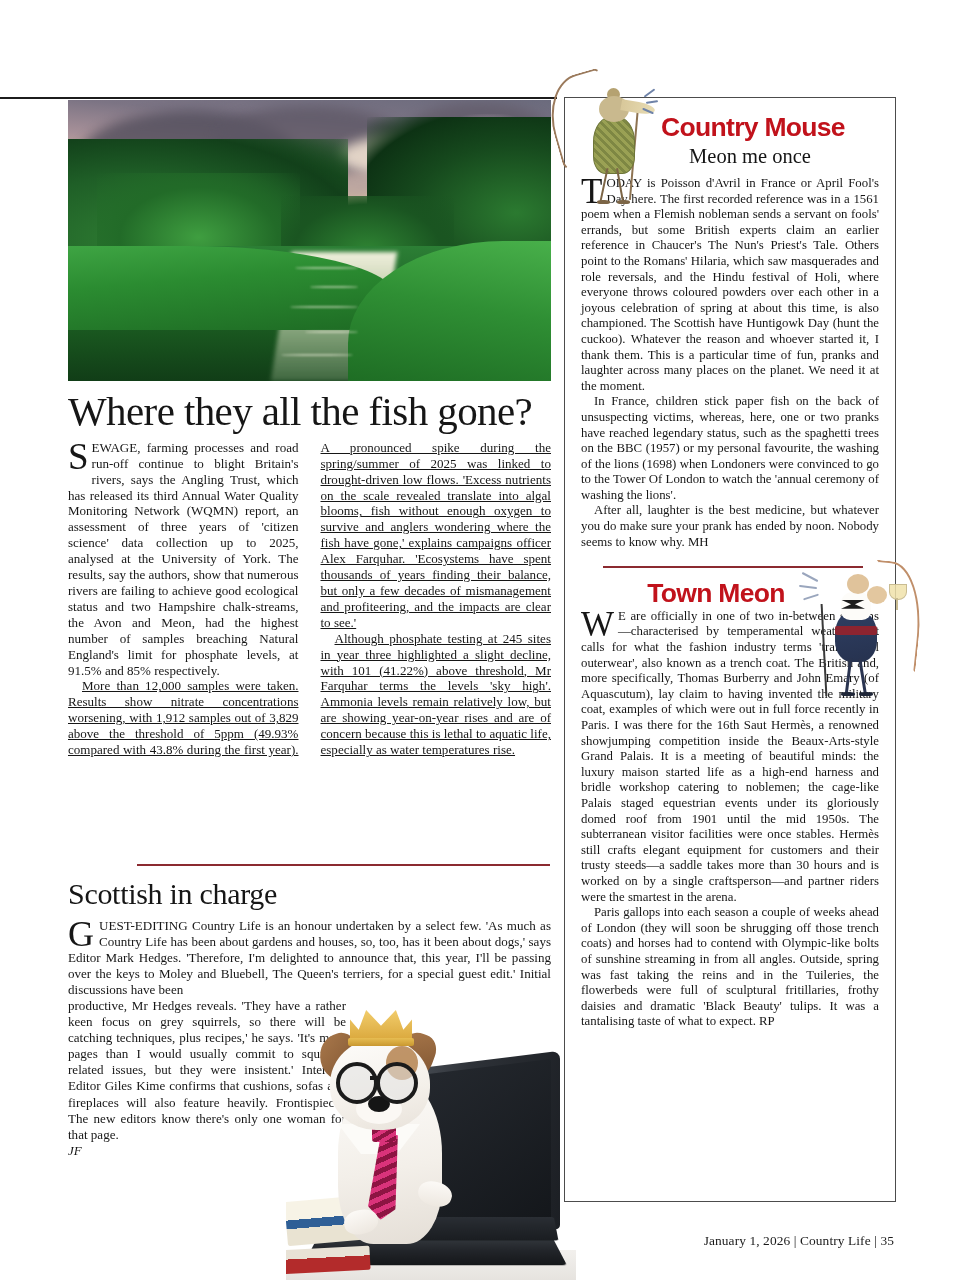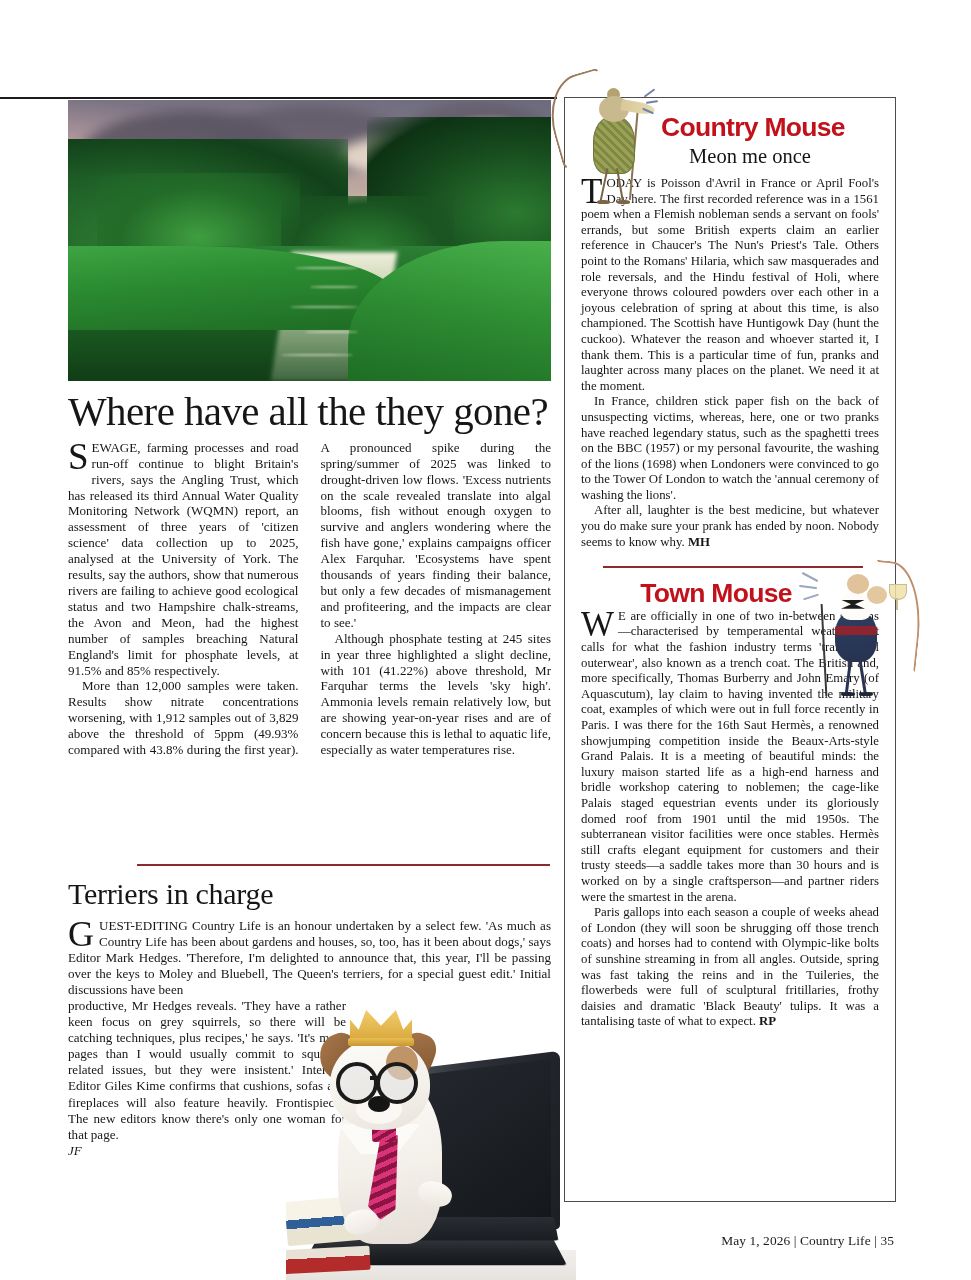--- a/index.html
+++ b/index.html
@@ -89,21 +89,21 @@
     font-family:"Liberation Serif", serif;
     font-size:41px;line-height:1.02;font-weight:normal;
     margin:10px 0 7px 0;letter-spacing:-0.6px;
   }
 
   .cols{column-count:2;column-gap:22px;width:483px;}
   .body-text{
     font-size:13.05px;line-height:15.9px;text-align:justify;
     hyphens:auto;-webkit-hyphens:auto;margin:0;
   }
-  .body-text + .body-text{text-indent:14px;}
+  .body-text + .body-text{text-indent:14px;text-decoration:underline;}
   .dropcap::first-letter{
     float:left;font-size:37px;line-height:30px;padding:2px 3px 0 0;font-weight:normal;
   }
   .rule-terriers{position:absolute;left:137px;top:864px;width:413px;height:1.6px;background:#8b2a30;}
 
   .terriers{position:absolute;left:68px;top:878px;width:483px;}
   .terriers h2{
     font-family:"Liberation Serif", serif;font-weight:normal;
     font-size:30px;line-height:1.05;margin:0 0 8px 0;letter-spacing:-0.3px;
   }
@@ -198,21 +198,21 @@
     font-family:"Liberation Serif", serif;
     font-size:20.5px;text-align:center;margin:2px 0 8px 0;color:#141414;
   }
   .mouse-sub.cm{padding-left:40px;}
   .mouse-sub.tm{padding-right:24px;}
 
   .sb-text{font-size:12.8px;line-height:15.6px;text-align:justify;margin:0;hyphens:auto;-webkit-hyphens:auto;}
   .sb-text + .sb-text{text-indent:13px;}
   .sb-text.dropcap::first-letter{float:left;font-size:35px;line-height:27px;padding:2px 4px 0 0;}
   .it{font-style:italic;}
-  .bold{font-weight:bold;}
+  .bold{font-weight:normal;}
 
   .sb-red-rule{height:1.6px;background:#8b2a30;margin:16px 0 10px 0;width:260px;margin-left:22px;}
 
   
   .cmouse{position:absolute;left:-34px;top:-42px;width:112px;height:150px;}
   .cm-tail{
     position:absolute;left:4px;top:4px;width:58px;height:86px;
     border:2.4px solid #9b7a5c;border-radius:60% 10% 60% 10%;
     border-right-color:transparent;border-bottom-color:transparent;
     transform:rotate(-16deg);
@@ -296,33 +296,33 @@
       <div class="bank-left"></div>
       <div class="bank-right"></div>
       <div class="ripple" style="left:47%;bottom:40%;width:13%;"></div>
       <div class="ripple" style="left:50%;bottom:33%;width:10%;"></div>
       <div class="ripple" style="left:46%;bottom:26%;width:14%;"></div>
       <div class="ripple" style="left:49%;bottom:17%;width:11%;"></div>
       <div class="ripple" style="left:44%;bottom:9%;width:15%;"></div>
     </div>
 
 
-    <h1 class="headline">Where have all the they gone?</h1>
+    <h1 class="headline">Where they all the fish gone?</h1>
 
     <div class="cols">
       <p class="body-text dropcap">SEWAGE, farming processes and road run-off continue to blight Britain's rivers, says the Angling Trust, which has released its third Annual Water Quality Monitoring Network (WQMN) report, an assessment of three years of 'citizen science' data collection up to 2025, analysed at the University of York. The results, say the authors, show that numerous rivers are failing to achieve good ecological status and two Hampshire chalk-streams, the Avon and Meon, had the highest number of samples breaching Natural England's limit for phosphate levels, at 91.5% and 85% respectively.</p>
       <p class="body-text">More than 12,000 samples were taken. Results show nitrate concentrations worsening, with 1,912 samples out of 3,829 above the threshold of 5ppm (49.93% compared with 43.8% during the first year). A pronounced spike during the spring/summer of 2025 was linked to drought-driven low flows. 'Excess nutrients on the scale revealed translate into algal blooms, fish without enough oxygen to survive and anglers wondering where the fish have gone,' explains campaigns officer Alex Farquhar. 'Ecosystems have spent thousands of years finding their balance, but only a few decades of mismanagement and profiteering, and the impacts are clear to see.'</p>
       <p class="body-text">Although phosphate testing at 245 sites in year three highlighted a slight decline, with 101 (41.22%) above threshold, Mr Farquhar terms the levels 'sky high'. Ammonia levels remain relatively low, but are showing year-on-year rises and are of concern because this is lethal to aquatic life, especially as water temperatures rise.</p>
     </div>
   </div>
 
   <div class="rule-terriers"></div>
 
   <div class="terriers">
-    <h2>Terriers in charge</h2>
+    <h2>Scottish in charge</h2>
     <p class="lead dropcap">GUEST-EDITING Country Life is an honour undertaken by a select few. 'As much as Country Life has been about gardens and houses, so, too, has it been about dogs,' says Editor Mark Hedges. 'Therefore, I'm delighted to announce that, this year, I'll be passing over the keys to Moley and Bluebell, The Queen's terriers, for a special guest edit.' Initial discussions have been</p>
     <p class="narrow">productive, Mr Hedges reveals. 'They have a rather keen focus on grey squirrels, so there will be catching techniques, plus recipes,' he says. 'It's more pages than I would usually commit to squirrel-related issues, but they were insistent.' Interiors Editor Giles Kime confirms that cushions, sofas and fireplaces will also feature heavily. Frontispiece? The new editors know there's only one woman for that page.</p>
     <p class="narrow" style="margin-top:0;">
       <span class="it">JF</span>
     </p>
   </div>
 
   <div class="dog-illus">
     <div class="desk"></div>
     <div class="laptop-screen"></div>
@@ -396,27 +396,27 @@
           <div class="tm-bowtie"></div>
           <div class="tm-head"></div>
           <div class="tm-head2"></div>
           <div class="tm-glassware"></div>
           <div class="tm-stem"></div>
           <div class="tm-spark" style="left:-8px;top:20px;width:18px;transform:rotate(28deg);"></div>
           <div class="tm-spark" style="left:-10px;top:30px;width:18px;transform:rotate(8deg);"></div>
           <div class="tm-spark" style="left:-6px;top:40px;width:16px;transform:rotate(-18deg);"></div>
         </div>
 
-        <h2 class="mouse-title tm">Town Mouse</h2>
+        <h2 class="mouse-title tm">Town Meon</h2>
 
         <p class="sb-text dropcap">WE are officially in one of two in-between seasons—characterised by temperamental weather that calls for what the fashion industry terms 'transitional outerwear', also known as a trench coat. The British and, more specifically, Thomas Burberry and John Emary (of Aquascutum), lay claim to having invented the military coat, examples of which were out in full force recently in Paris. I was there for the 16th Saut Hermès, a renowned showjumping competition inside the Beaux-Arts-style Grand Palais. It is a meeting of beautiful minds: the luxury maison started life as a high-end harness and bridle workshop catering to noblemen; the cage-like Palais staged equestrian events under its gloriously domed roof from 1901 until the mid 1950s. The subterranean visitor facilities were once stables. Hermès still crafts elegant equipment for customers and their trusty steeds—a saddle takes more than 30 hours and is worked on by a single craftsperson—and partner riders were the smartest in the arena.</p>
         <p class="sb-text">
           <span>Paris gallops into each season a couple of weeks ahead of London (they will soon be shrugging off those trench coats) and horses had to contend with Olympic-like bolts of sunshine streaming in from all angles. Outside, spring was fast taking the reins and in the Tuileries, the flowerbeds were full of sculptural fritillaries, frothy daisies and dramatic 'Black Beauty' tulips. It was a tantalising taste of what to expect.</span>
           <span class="bold">RP</span>
         </p>
       </div>
 
     </div>
   </div>
 
-  <div class="footer">May 1, 2026 | Country Life | 35</div>
+  <div class="footer">January 1, 2026 | Country Life | 35</div>
 
 </div>
 
 </body></html>

